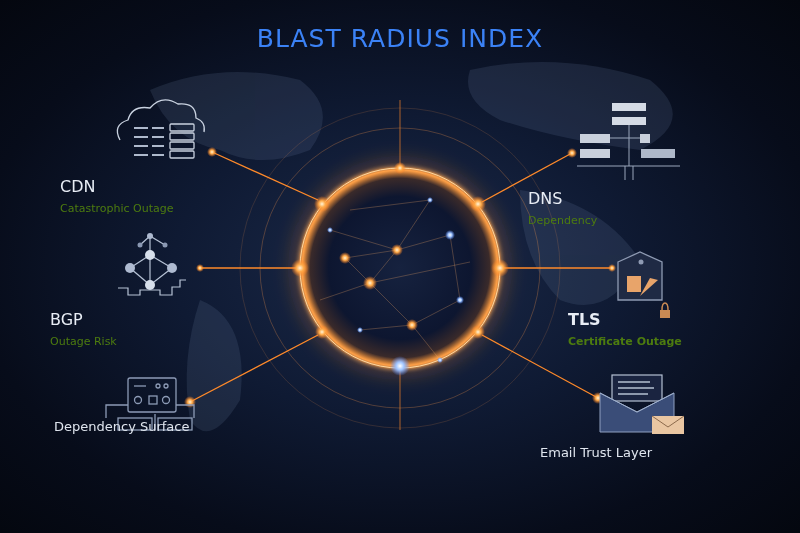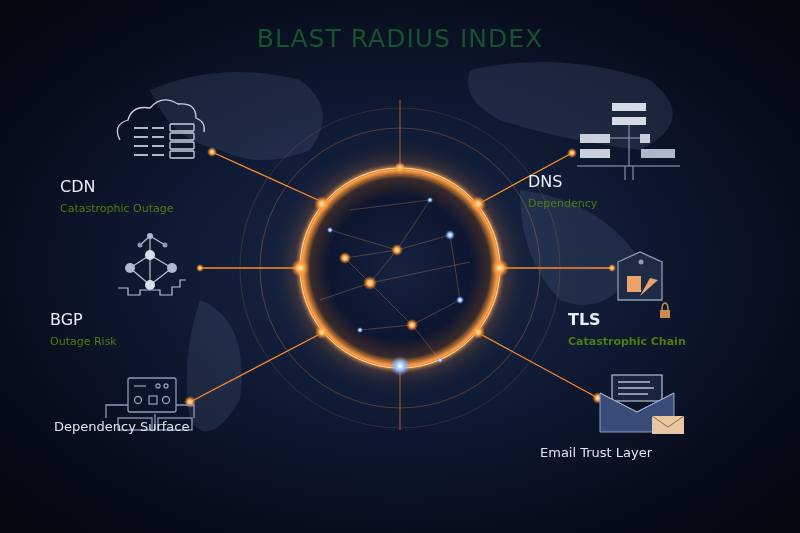--- a/index.html
+++ b/index.html
@@ -4,21 +4,21 @@
 <style>
   html, body { margin: 0; padding: 0; }
   body {
     width: 800px; height: 533px; overflow: hidden; position: relative;
     background: radial-gradient(ellipse at 50% 50%, #1b2a4a 0%, #0f1a33 40%, #070c1a 75%, #04070f 100%);
     font-family: "DejaVu Sans", sans-serif; color: #e6ebf3;
   }
   .stage { position: absolute; inset: 0; }
   .title {
     position: absolute; left: 0; right: 0; top: 24px; text-align: center;
-    font-size: 25px; letter-spacing: 1px; color: #14532d; font-weight: 400;
+    font-size: 25px; letter-spacing: 1px; color: #3b82f6; font-weight: 400;
   }
   svg.scene { position: absolute; left: 0; top: 0; }
   .node { position: absolute; width: 200px; }
   .node .name { font-size: 16px; color: #e8edf5; }
   .node .sub { font-size: 11px; color: #4d7c0f; margin-top: 6px; }
   .node .single { font-size: 13px; color: #dfe5ee; }
 </style>
 </head>
 <body>
 
@@ -235,27 +235,27 @@
 
   <div class="node" style="left:50px; top:310px;">
     <div class="name">BGP</div>
     <div class="sub">Outage Risk</div>
   </div>
 
   <div class="node" style="left:54px; top:419px;">
     <div class="single">Dependency Surface</div>
   </div>
 
-  <div class="node" style="left:528px; top:172px;">
+  <div class="node" style="left:528px; top:189px;">
     <div class="name">DNS</div>
     <div class="sub">Dependency</div>
   </div>
 
   <div class="node" style="left:568px; top:310px;font-weight:bold;">
     <div class="name">TLS</div>
-    <div class="sub">Catastrophic Chain</div>
+    <div class="sub">Certificate Outage</div>
   </div>
 
   <div class="node" style="left:540px; top:445px;">
     <div class="single">Email Trust Layer</div>
   </div>
 
 </div>
 
 </body></html>

